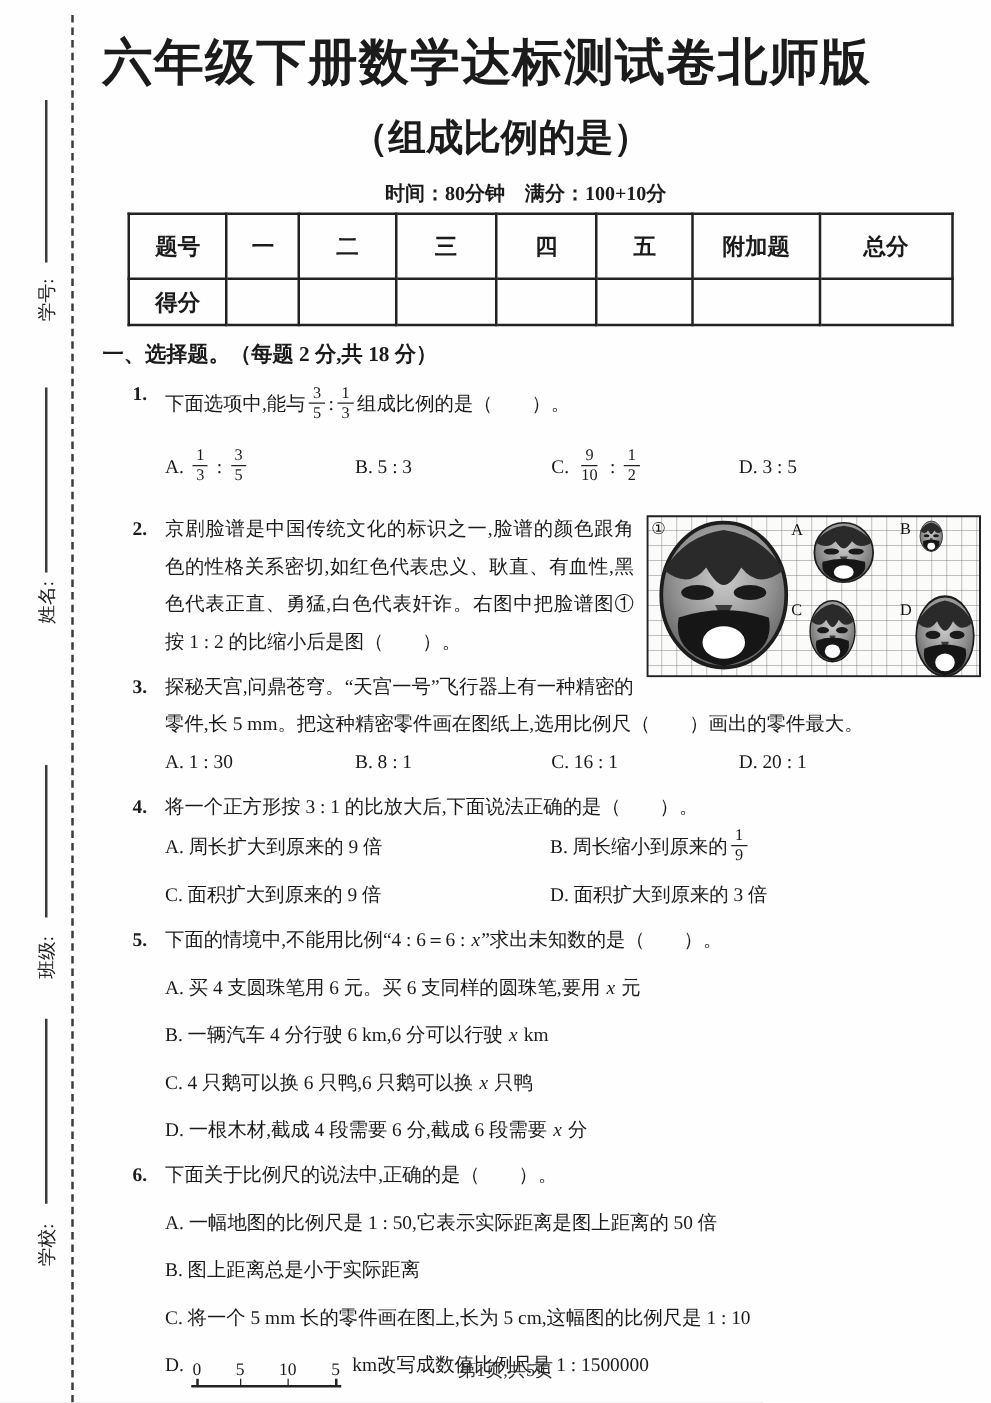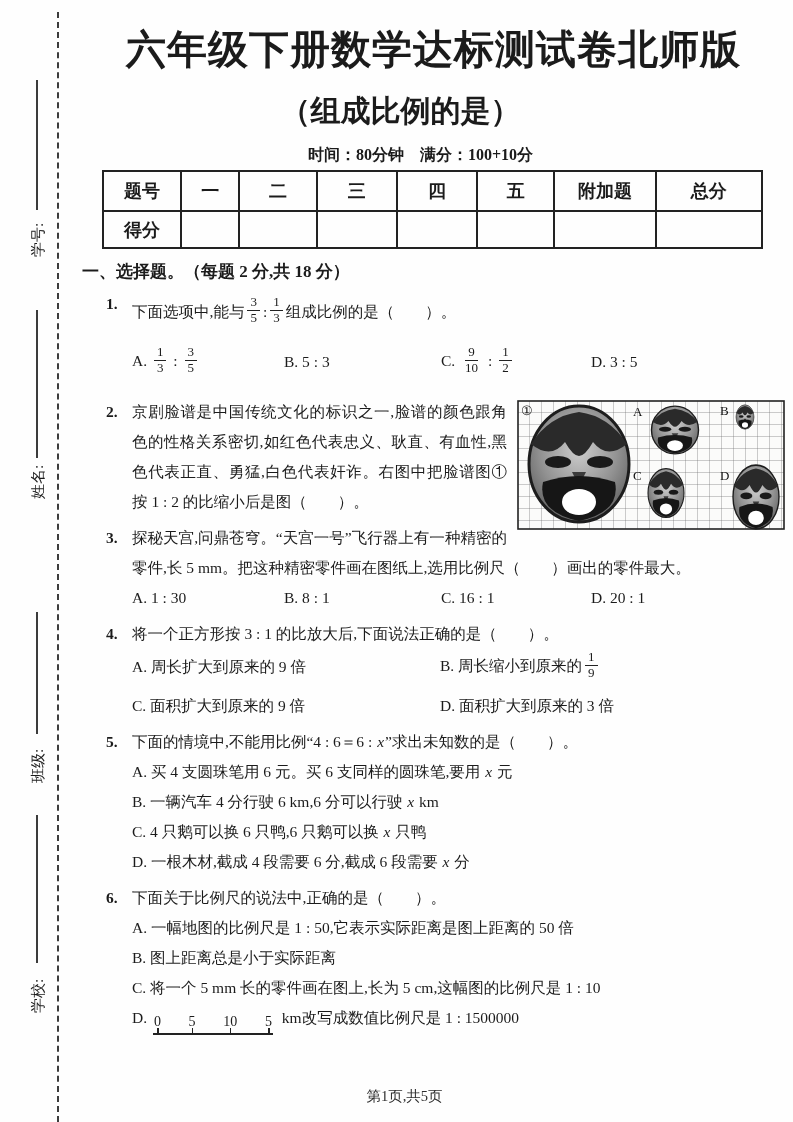--- a/index.html
+++ b/index.html
@@ -7,40 +7,40 @@
         color:#1b1b1b;font-family:"Liberation Serif","DejaVu Serif",serif;overflow:hidden;}
 
   
   .binding{position:absolute;left:57px;top:12px;bottom:0;width:0;border-left:2px dashed #3c3c3c;}
   .wline{position:absolute;left:36px;width:2px;background:#3c3c3c;}
   .mlabel{position:absolute;left:13px;width:50px;height:20px;line-height:20px;
           transform:rotate(-90deg);font-size:15px;text-align:center;white-space:nowrap;}
 
   
   .content{position:absolute;left:82px;top:0;width:703px;}
-  .title{margin:24px 0 0;text-align:center;font-size:40px;font-weight:700;letter-spacing:1px;line-height:52px;}
+  .title{margin:24px 0 0;font-size:40px;font-weight:700;letter-spacing:1px;line-height:52px;}
   .subtitle{margin:14px 66px 0 0;text-align:center;font-size:30px;font-weight:700;line-height:42px;}
   .meta{margin:13px 0 4px;text-align:center;padding-right:26px;font-size:16px;font-weight:700;}
 
   table.score{border-collapse:collapse;table-layout:fixed;margin-left:20px;width:661px;}
   .score th,.score td{border:2px solid #222;text-align:center;font-size:18px;padding:0;}
   .score th{font-weight:700;}
-  .score tr.hrow{height:40px;}
+  .score tr.hrow{height:52px;}
   .score tr.srow{height:37px;}
 
   .sect{font-size:17px;font-weight:700;margin:10px 0 2px;line-height:26px;}
 
   .q{position:relative;padding-left:50px;font-size:15.5px;line-height:30px;margin-top:4px;}
   .qno{position:absolute;left:24px;top:0;font-weight:700;}
   .stem{text-align:justify;}
   .flexline{display:flex;align-items:center;height:46px;}
   .opts.row4{display:grid;grid-template-columns:152px 157px 150px 1fr;align-items:center;}
   .opts.row4.tall{height:54px;}
   .opts.grid2{display:grid;grid-template-columns:308px 1fr;row-gap:8px;align-items:center;margin-top:2px;}
-  .opts.list .opt{display:block;white-space:normal;}
+  .opts.list .opt{display:block;white-space:normal;margin-top:8px;}
   .opt{white-space:nowrap;}
 
   .frac{display:inline-flex;flex-direction:column;align-items:center;vertical-align:middle;
         line-height:1.15;font-size:13px;margin:0 3px;position:relative;top:-2px;}
   .frac .fn{border-bottom:1.2px solid #222;padding:0 3px;}
   .frac .fd{padding:0 3px;}
   i{font-style:italic;padding:0 1px;}
 
   .sbar{display:inline-flex;justify-content:space-between;width:120px;border-bottom:2px solid #222;
         margin:0 5px 0 2px;position:relative;top:3px;vertical-align:baseline;}

